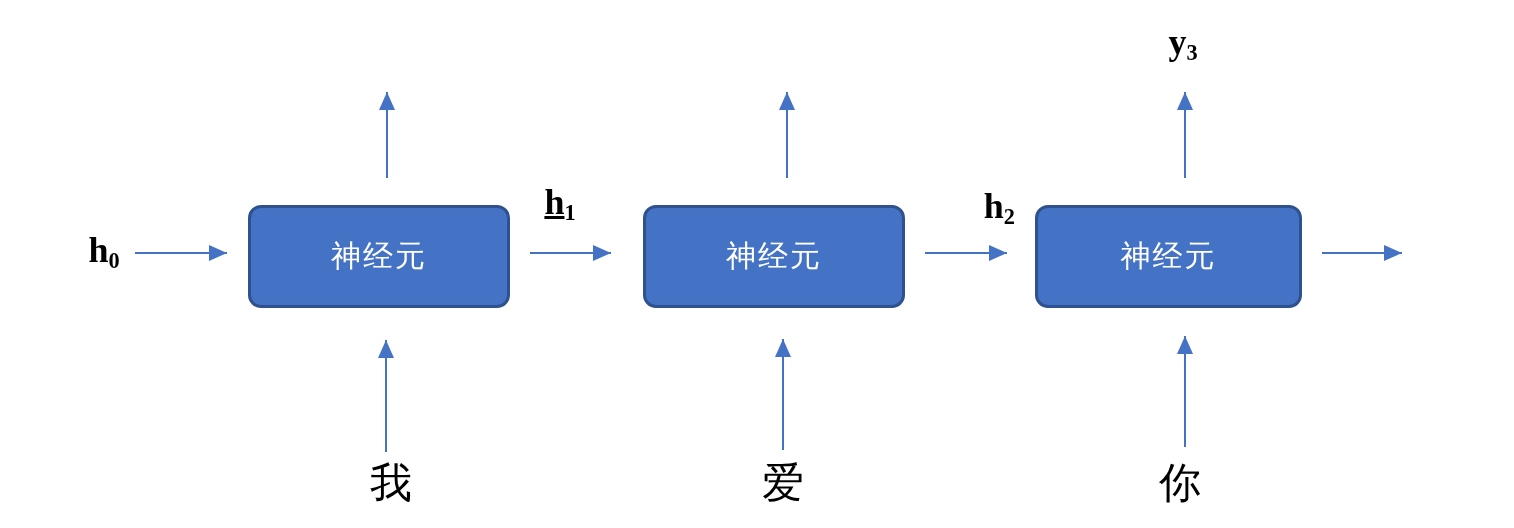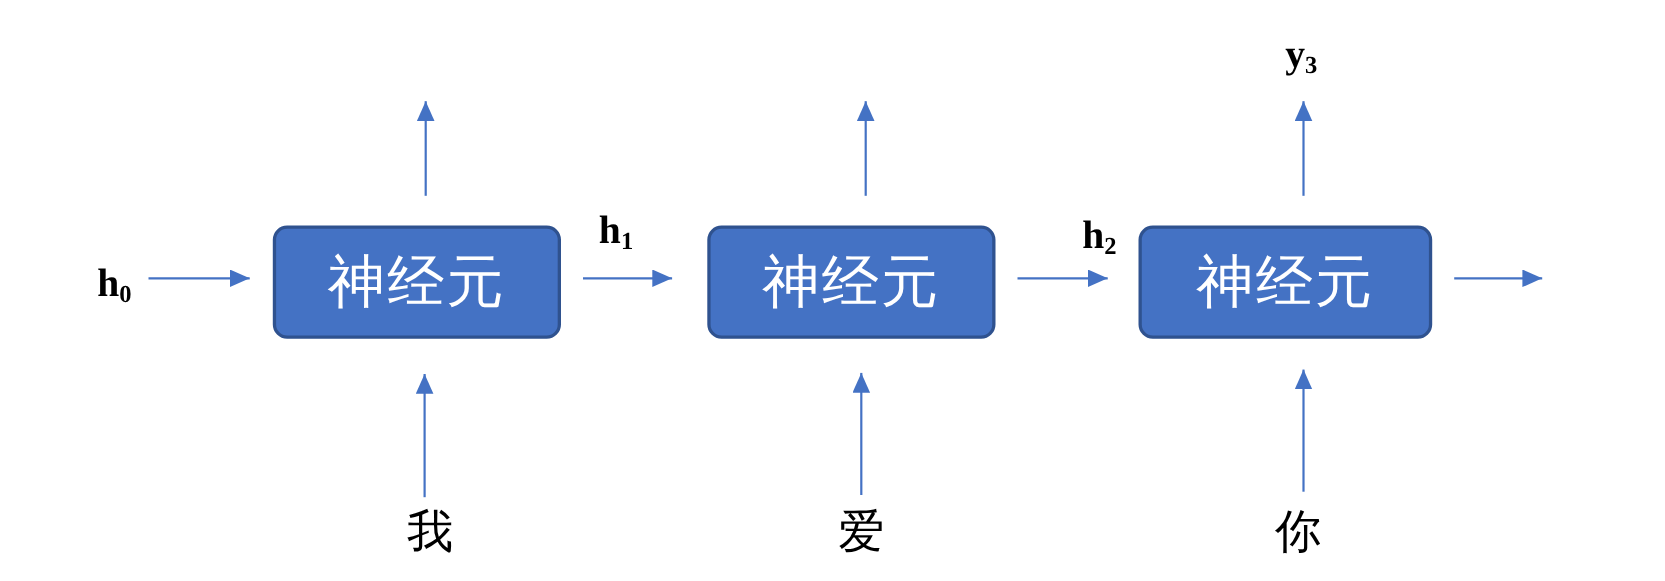--- a/index.html
+++ b/index.html
@@ -27,45 +27,45 @@
   #ah path{fill:var(--arrow,#4472C4);}
   .node{
     position:absolute;
     top:205px;height:103px;
     box-sizing:border-box;
     background:var(--node-fill,#4472C4);
     border:3px solid var(--node-border,#2F528F);
     border-radius:13px;
     display:flex;align-items:center;justify-content:center;
     color:var(--node-text,#FFFFFF);
-    font-size:52px;
+    font-size:30px;
     letter-spacing:2px;
     font-family:"Liberation Sans", sans-serif;
   }
   .node1{left:248px;width:262px;}
   .node2{left:643px;width:262px;}
   .node3{left:1035px;width:267px;}
   .mlabel{
     position:absolute;
     width:80px;
     text-align:center;
     color:var(--label-text,#000000);
     font-family:"Liberation Serif", serif;
     font-weight:700;
     font-size:36px;
-    line-height:63px;
+    line-height:48px;
     white-space:nowrap;
   }
   .mlabel sub{
     font-size:0.62em;
     vertical-align:-0.25em;
     font-weight:700;
   }
   .h0{left:64px;top:226px;}
-  .h1{left:520px;top:178px;}
+  .h1{left:520px;top:178px;text-decoration:underline;}
   .h2{left:935px;top:182px;text-align:right;}
   .h3{left:1318px;top:184px;}
   .y3{left:1143px;top:18px;}
   .input-label{
     position:absolute;
     width:80px;top:458px;
     text-align:center;
     color:var(--label-text,#000000);
     font-size:42px;
     line-height:50px;

